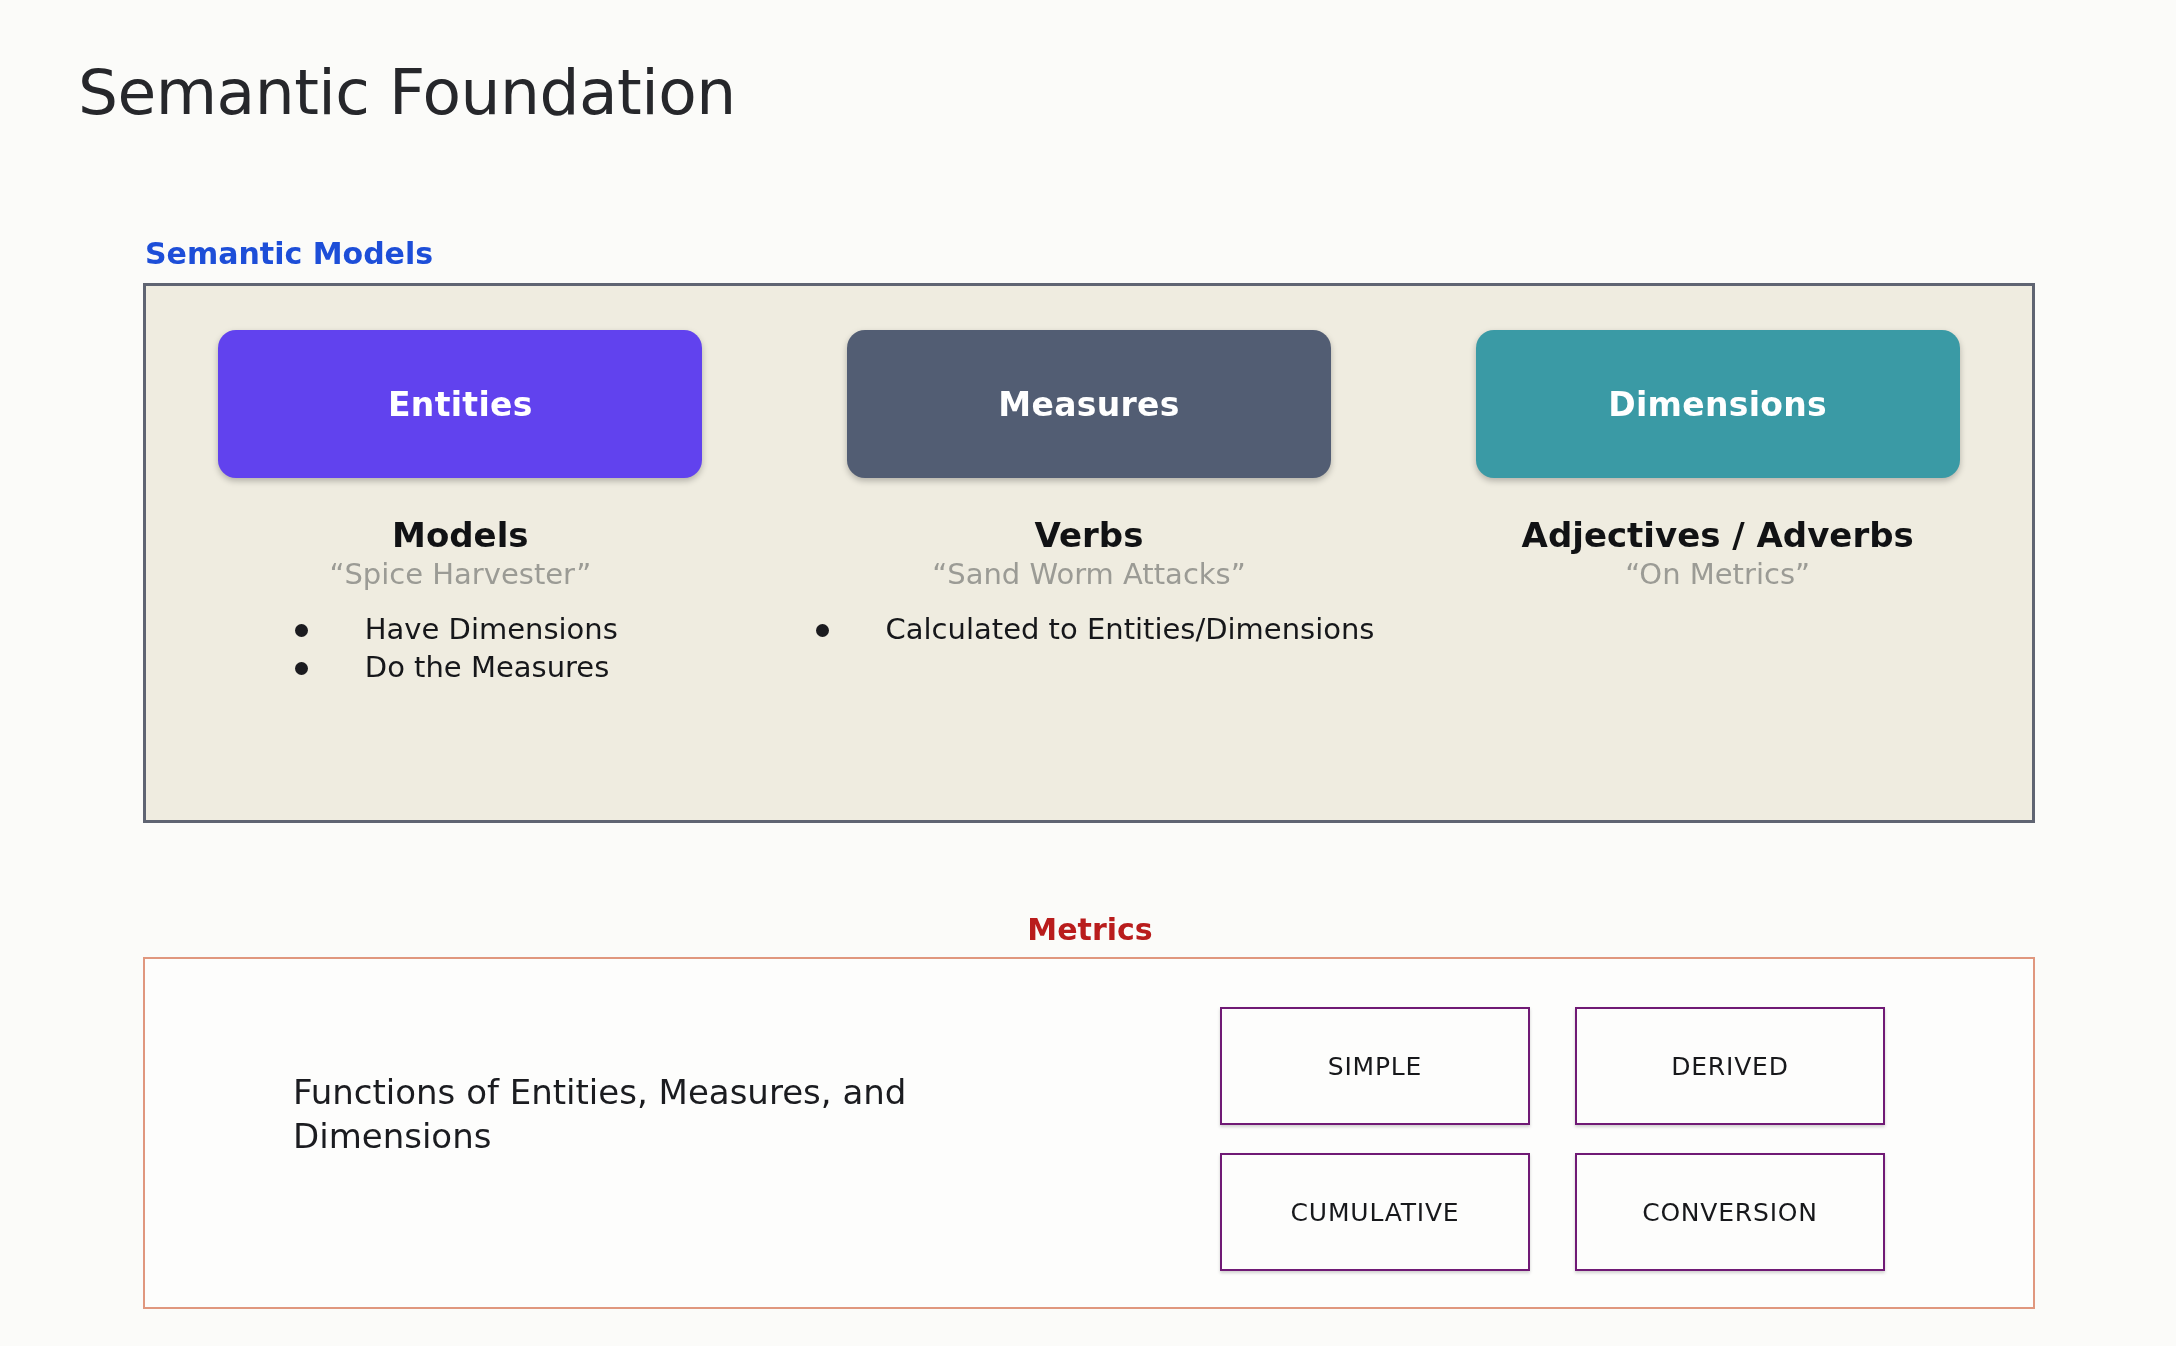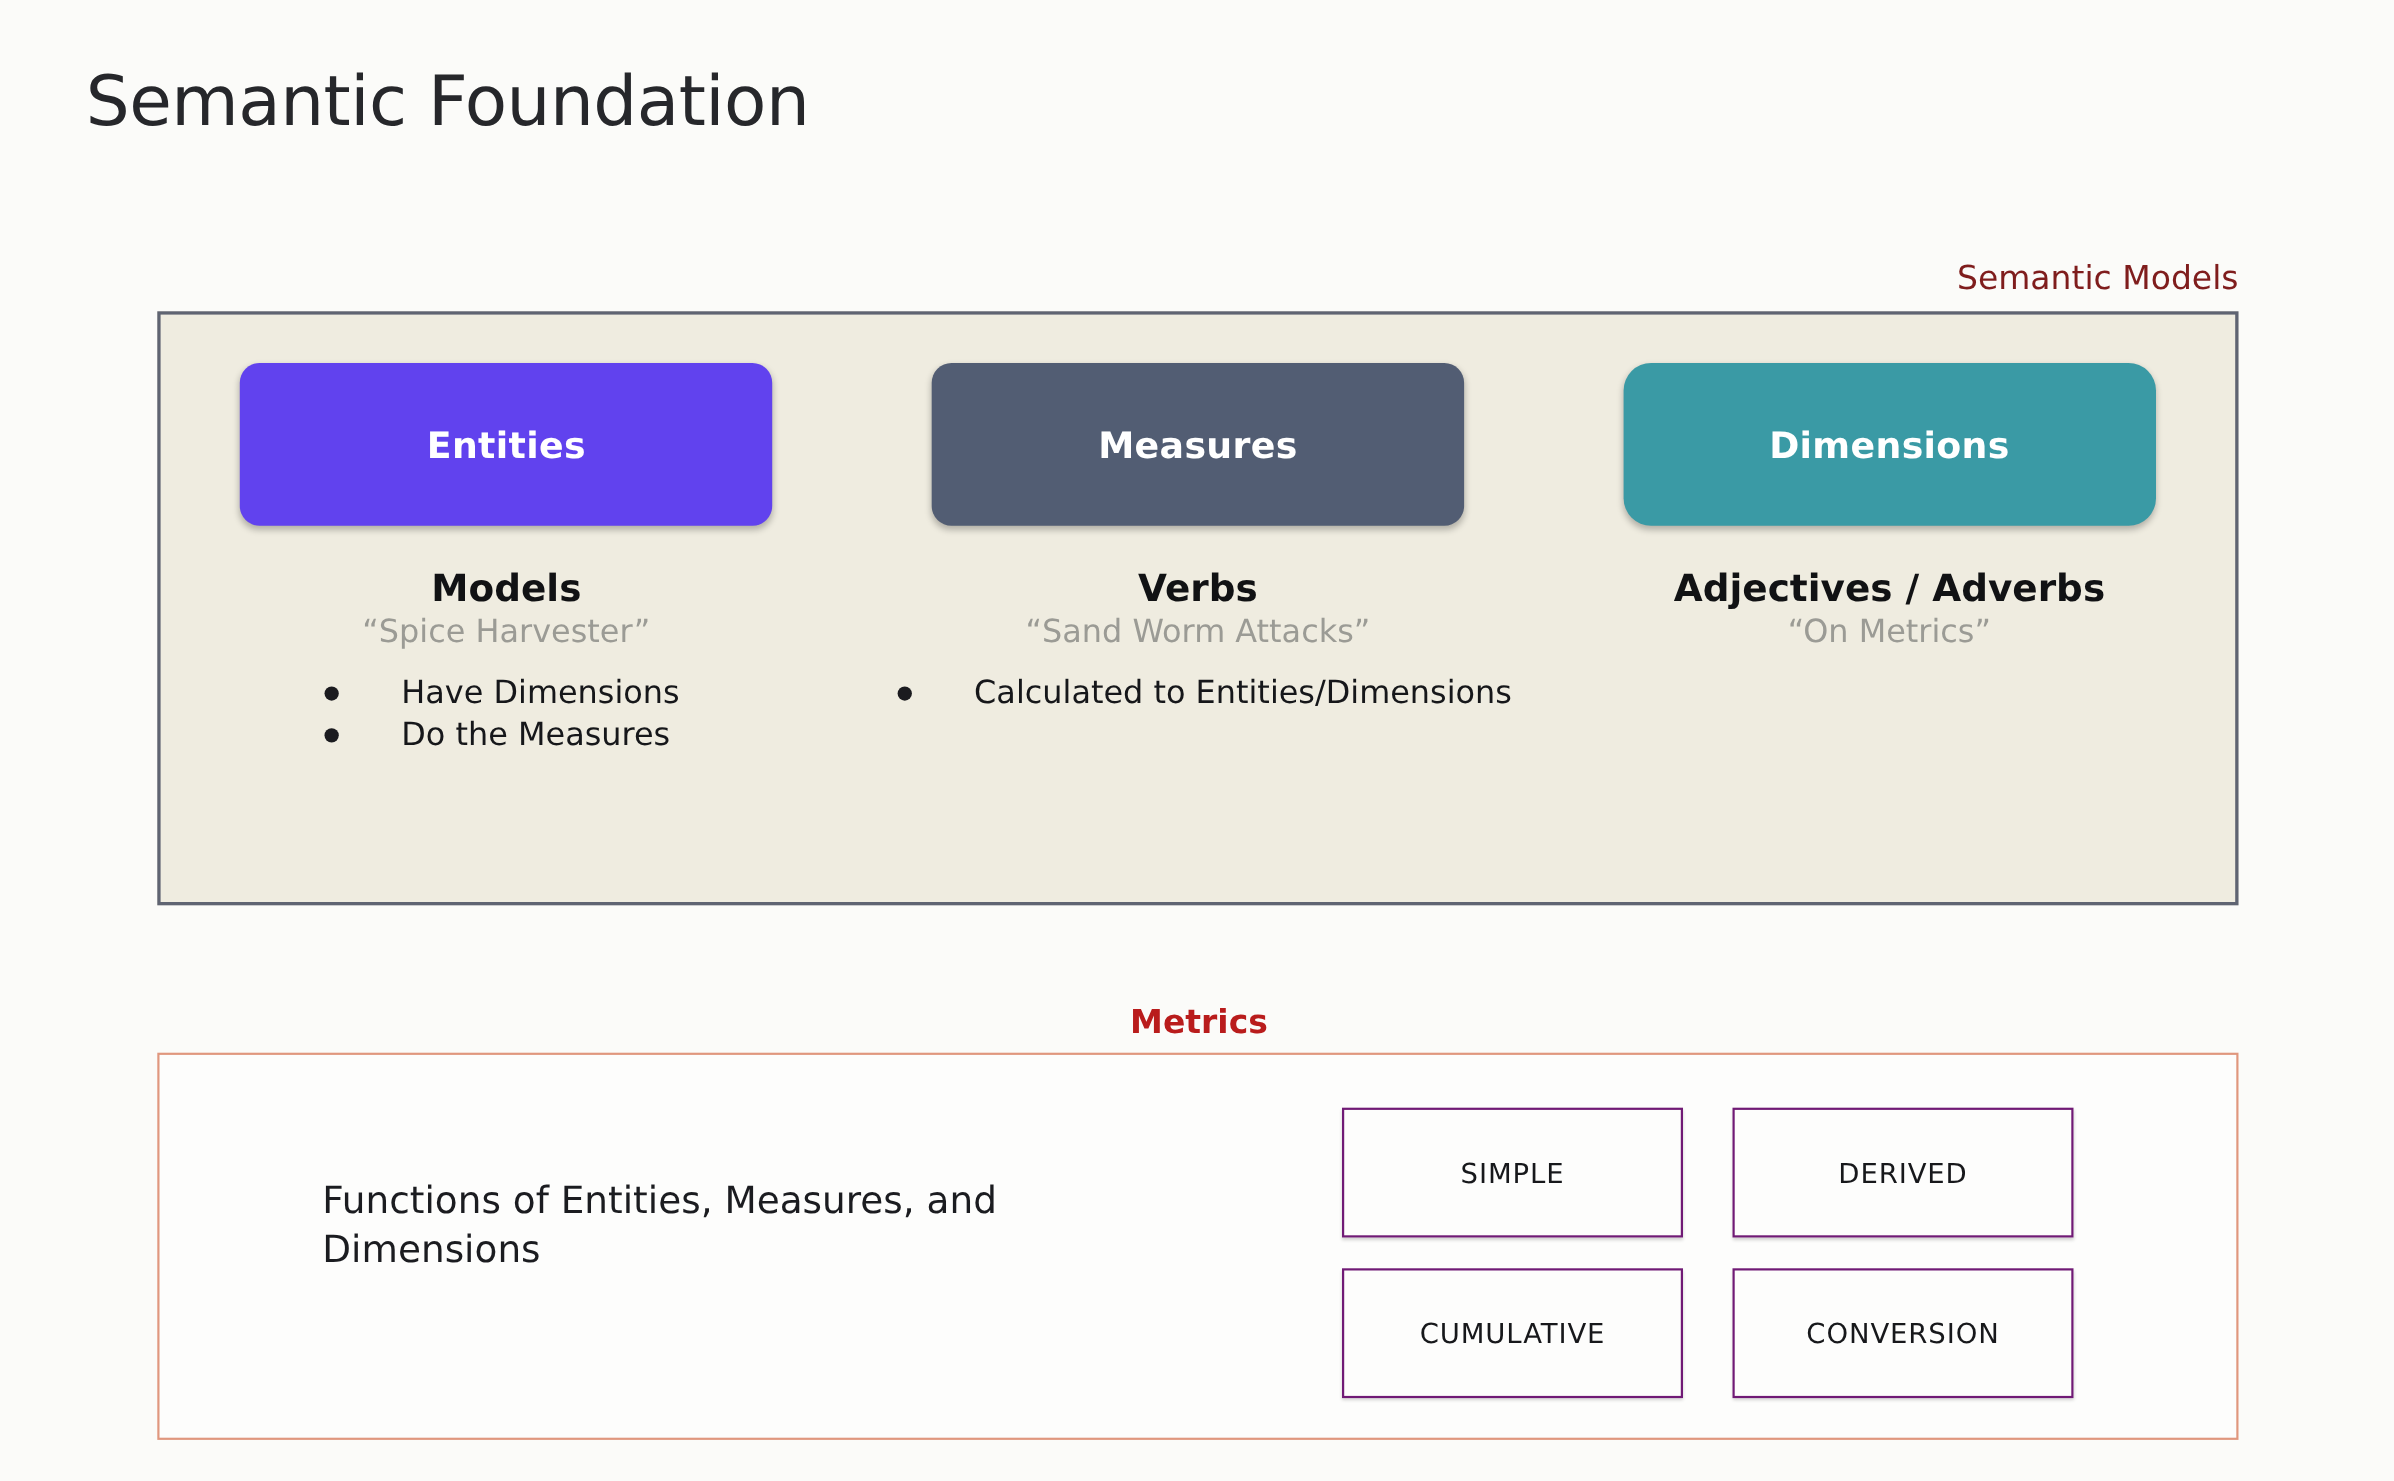--- a/index.html
+++ b/index.html
@@ -26,24 +26,24 @@
     line-height: 1.1;
     white-space: nowrap;
   }
 
   
   .sm-caption {
     position: absolute;
     left: 145px;
     top: 236px;
     width: 1890px;
-    text-align: right;
+    text-align: left;
     font-size: 30px;
-    font-weight: normal;
-    color: #7f1d1d;
+    font-weight: bold;
+    color: #1d4ed8;
   }
 
   .sm-panel {
     position: absolute;
     left: 143px;
     top: 283px;
     width: 1892px;
     height: 540px;
     background: #efece0;
     border: 3px solid #5f6472;
@@ -79,21 +79,21 @@
     justify-content: center;
     color: #ffffff;
     font-size: 33px;
     font-weight: bold;
     letter-spacing: 0.3px;
     box-shadow: 0 3px 6px rgba(0,0,0,0.25);
     box-sizing: border-box;
   }
   .pill.entities   { background: #6142ee; }
   .pill.measures   { background: #525d73; }
-  .pill.dimensions { background: #3a9aa5; border-radius: 25px; }
+  .pill.dimensions { background: #3a9aa5; }
 
   .role {
     margin-top: 40px;
     font-size: 34px;
     font-weight: bold;
     color: #111214;
     text-align: center;
     line-height: 1.05;
     white-space: nowrap;
   }

